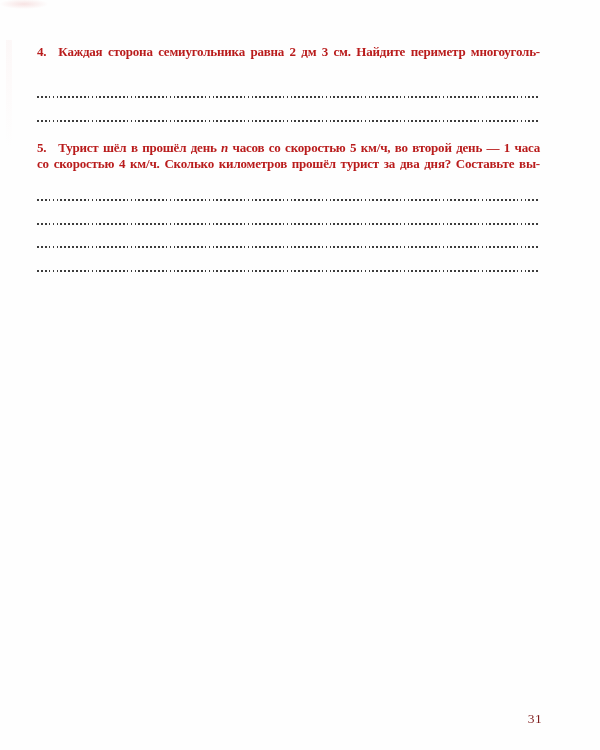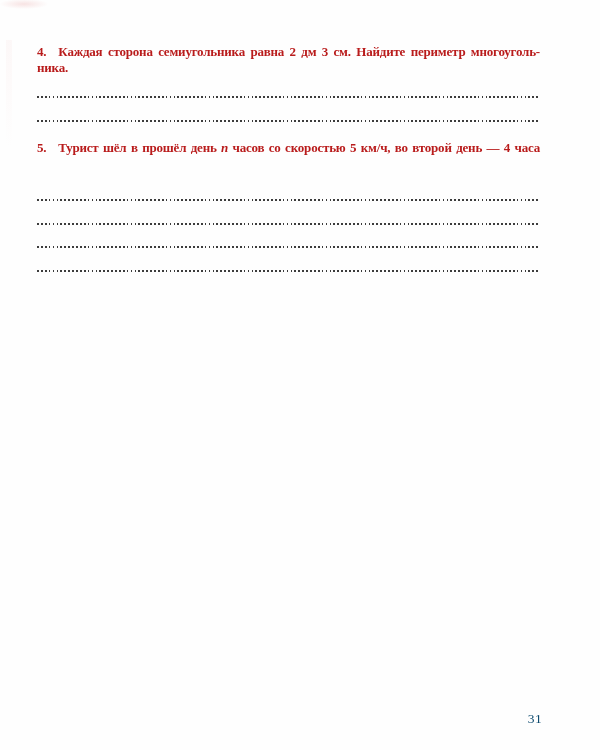--- a/index.html
+++ b/index.html
@@ -63,38 +63,38 @@
   }
   .pageno {
     position: absolute;
     left: 521px;
     top: 711px;
     width: 28px;
     margin: 0;
     text-align: center;
     font-size: 13.5px;
     letter-spacing: 0.5px;
-    color: #0c4a6e;
+    color: #7f1d1d;
   }
 </style>
 </head>
 <body>
 
 <div class="page">
 
   <div class="smudge-topleft"></div>
   <div class="smudge-leftedge"></div>
 
   <p class="tline j" style="top:43.5px"><span class="pnum">4.</span><span>Каждая сторона семиугольника равна 2 дм 3 см. Найдите периметр многоуголь-</span></p>
-  <p class="tline" style="top:60px"><span>ника.</span></p>
 
   <div class="dotline" style="top:96px"></div>
   <div class="dotline" style="top:119.5px"></div>
 
-  <p class="tline j" style="top:139.5px"><span class="pnum">5.</span><span>Турист шёл в прошёл день </span><span class="var">n</span><span> часов со скоростью 5 км/ч, во второй день — 4 часа</span></p>
+  <p class="tline j" style="top:139.5px"><span class="pnum">5.</span><span>Турист шёл в прошёл день </span><span class="var">n</span><span> часов со скоростью 5 км/ч, во второй день — 1 часа</span></p>
+  <p class="tline j" style="top:156px"><span>со скоростью 4 км/ч. Сколько километров прошёл турист за два дня? Составьте вы-</span></p>
 
   <div class="dotline" style="top:199px"></div>
   <div class="dotline" style="top:222.5px"></div>
   <div class="dotline" style="top:246px"></div>
   <div class="dotline" style="top:269.5px"></div>
 
   <p class="pageno">31</p>
 
 </div>
 

